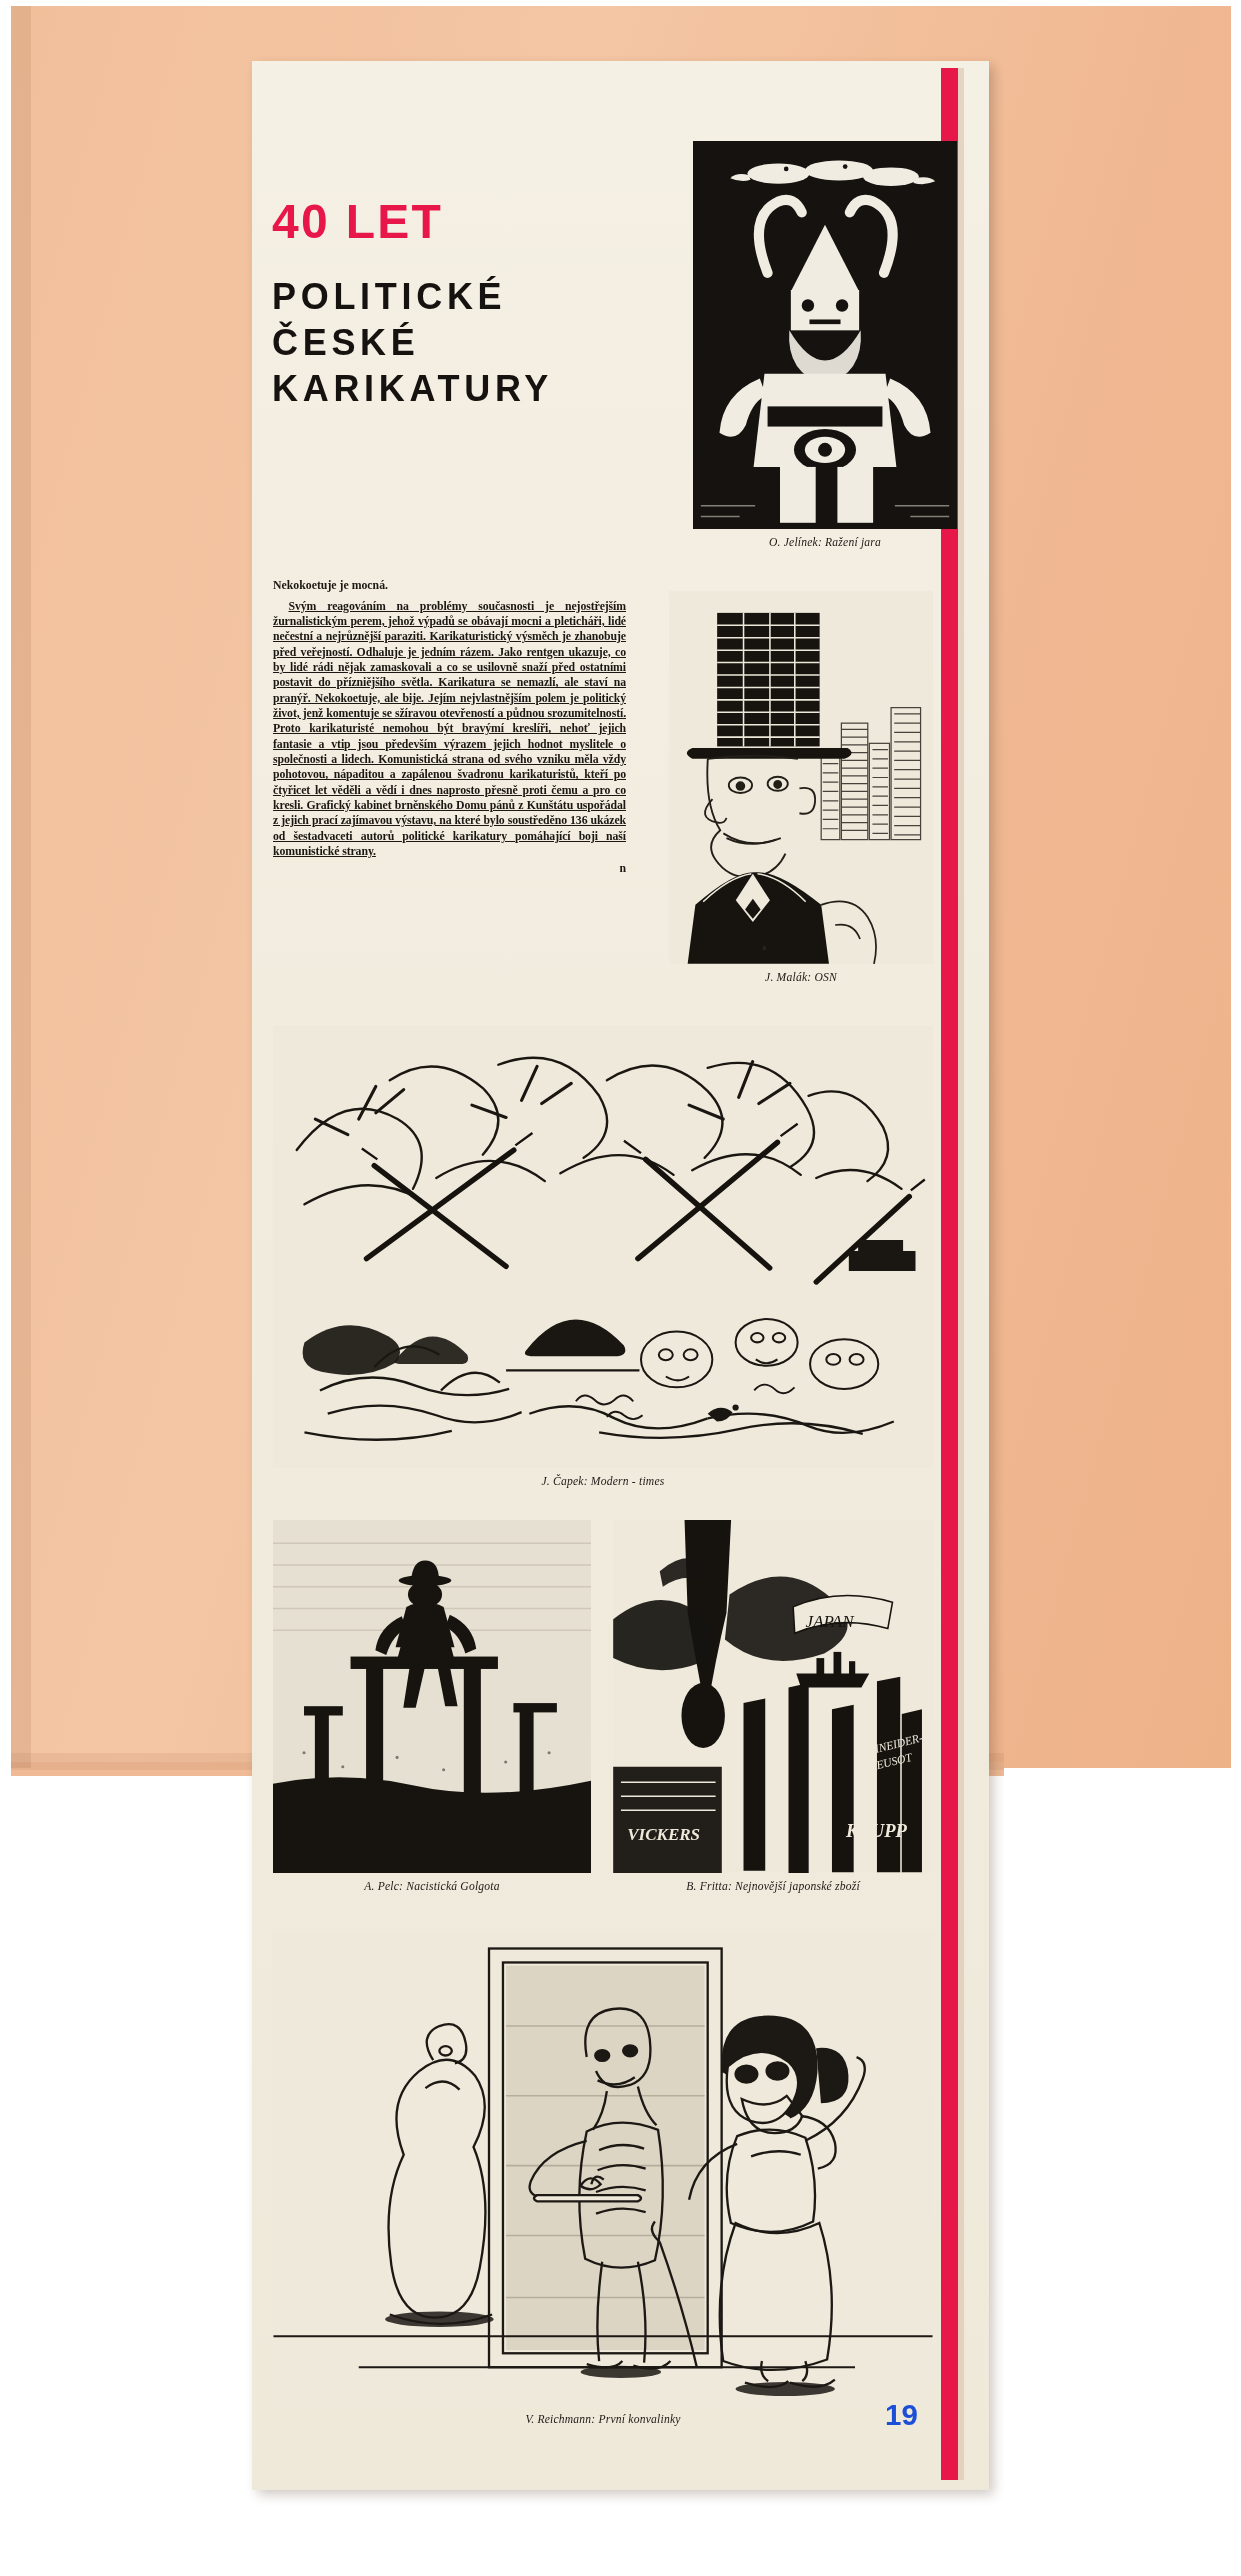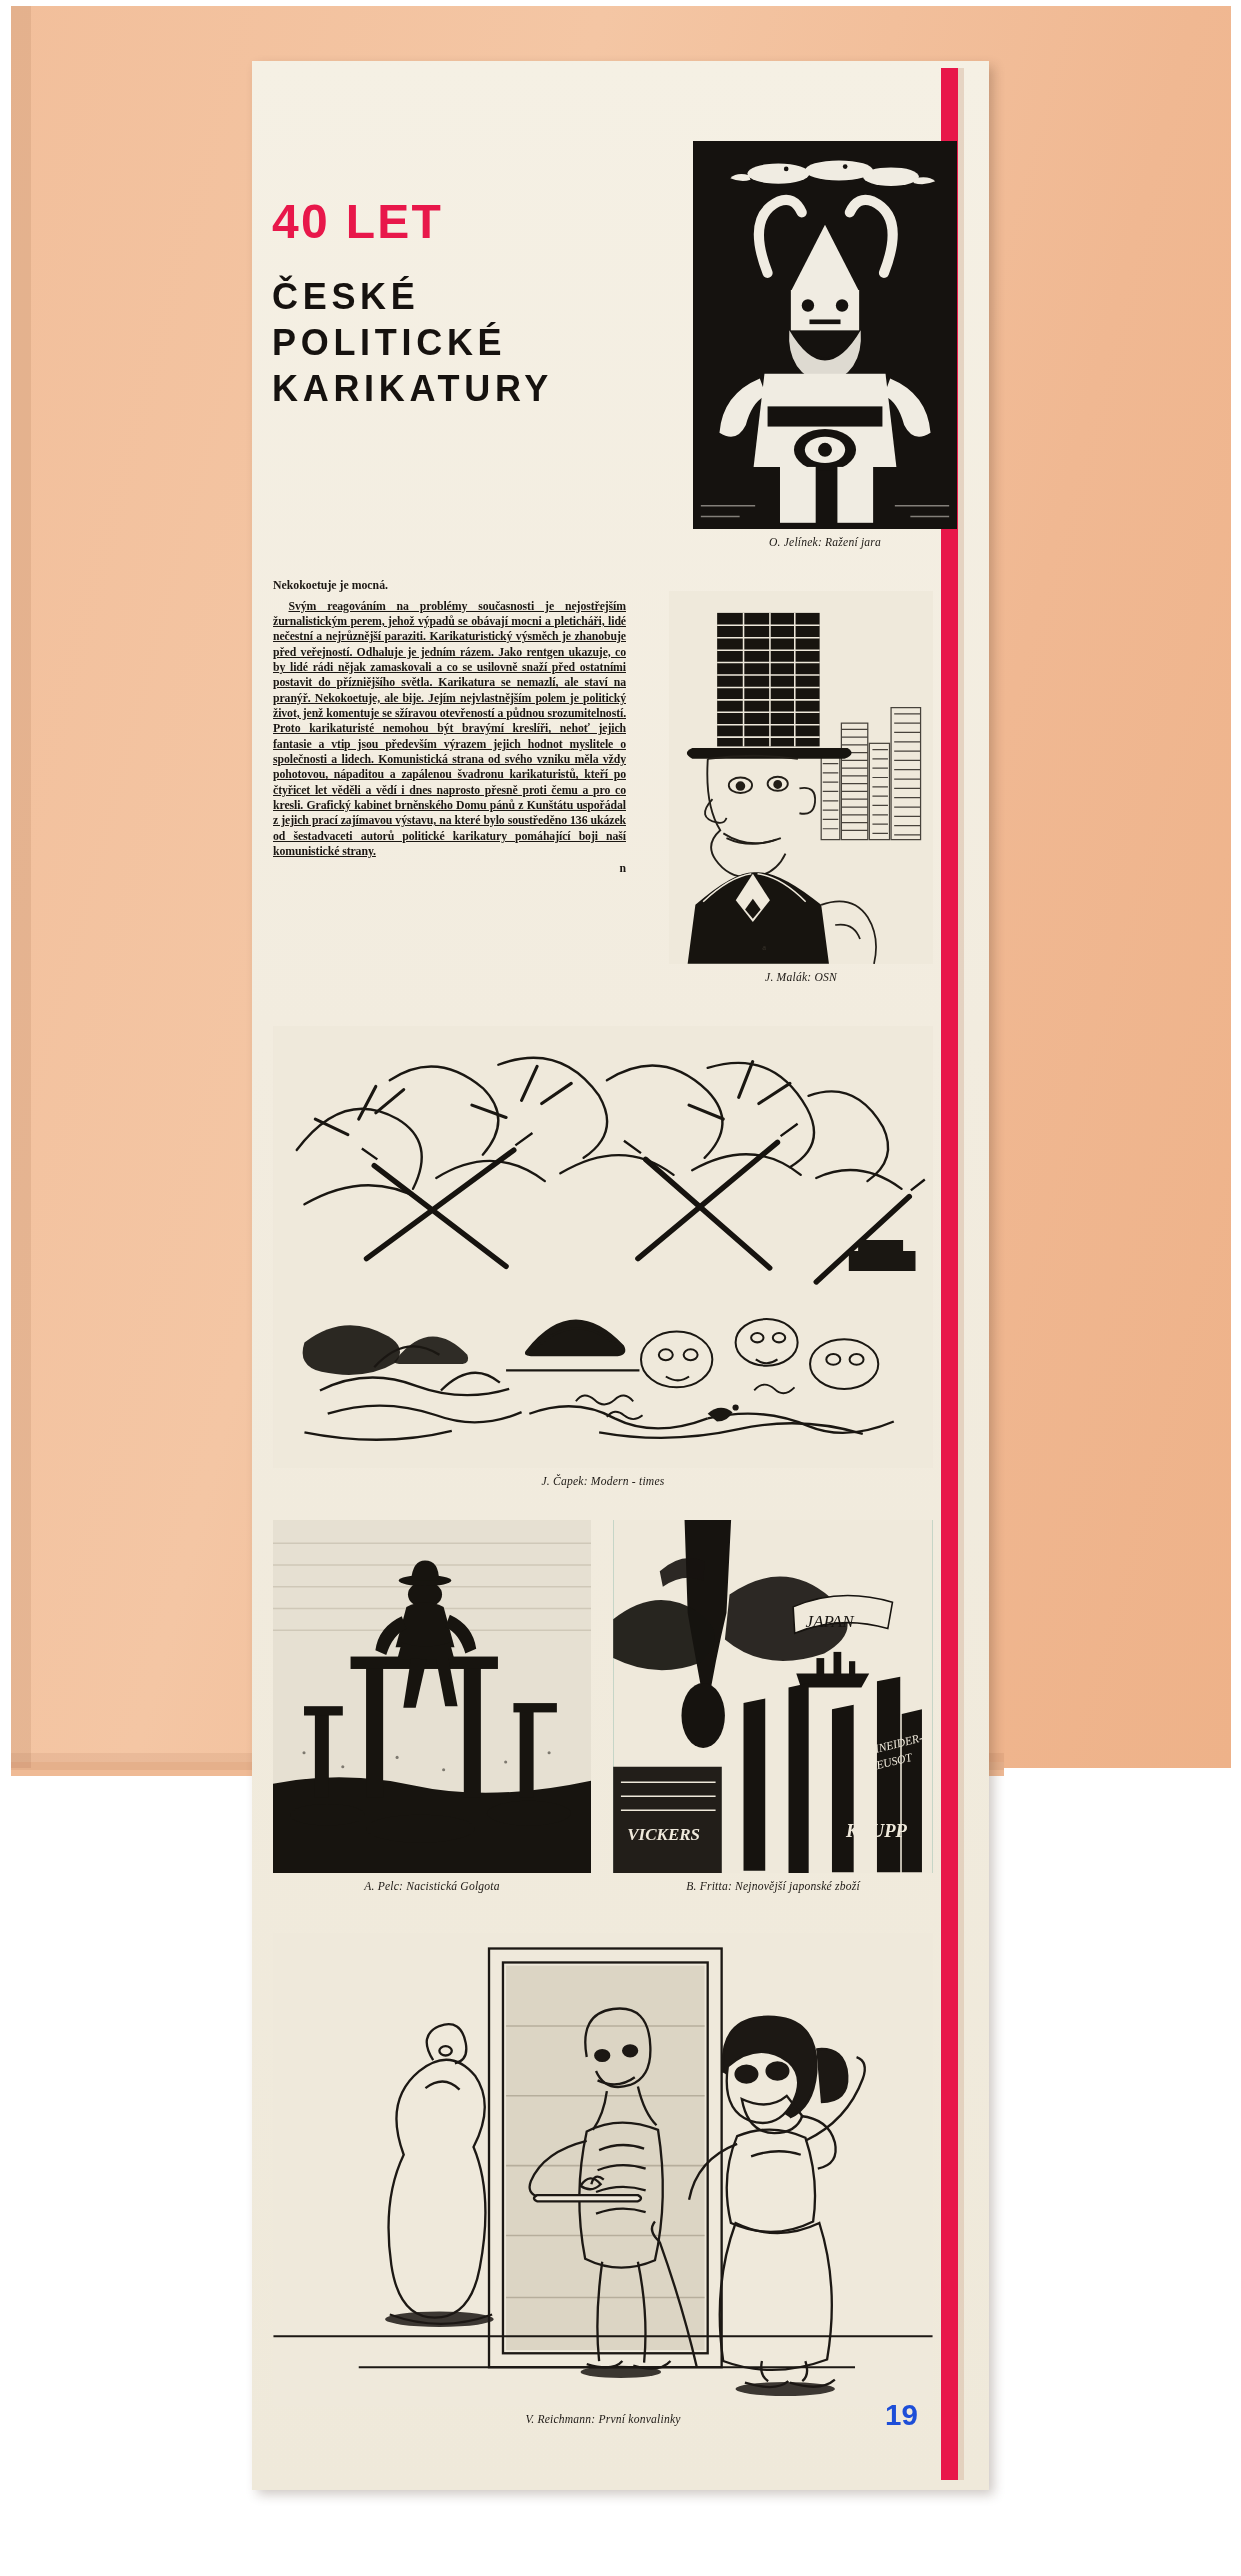--- a/index.html
+++ b/index.html
@@ -173,21 +173,21 @@
   
   #fig-capek { left: 273px; top: 1026px; width: 660px; }
   #fig-capek .art { width: 660px; height: 442px; background: #efe9db; }
 
   
   #fig-pelc { left: 273px; top: 1520px; width: 318px; }
   #fig-pelc .art { width: 318px; height: 353px; background: #e9e3d5; }
 
   
   #fig-fritta { left: 613px; top: 1520px; width: 320px; }
-  #fig-fritta .art { width: 320px; height: 353px; background: #0f766e; }
+  #fig-fritta .art { width: 320px; height: 353px; background: #e5e5e5; }
 
   
   #fig-reichmann { left: 273px; top: 1933px; width: 660px; }
   #fig-reichmann .art { width: 660px; height: 473px; background: #efe9db; }
 
   .page-number {
     position: absolute;
     left: 885px;
     top: 2398px;
     font-family: "Liberation Sans", sans-serif;
@@ -210,22 +210,22 @@
   <div class="bg-shadow-bottom"></div>
 
   <div class="clipping">
     <div class="clipping-inner"></div>
   </div>
   <div class="red-stripe"></div>
   <div class="red-stripe-2"></div>
 
   <div class="headline">
     <div class="h-40let">40 LET</div>
+    <div class="h-line">POLITICKÉ</div>
     <div class="h-line">ČESKÉ</div>
-    <div class="h-line">POLITICKÉ</div>
     <div class="h-line">KARIKATURY</div>
   </div>
 
   <div class="article">
     <div class="lede">Nekokoetuje je mocná.</div>
     <p class="body">Svým reagováním na problémy současnosti je nejostřejším žurnalistickým perem, jehož výpadů se obávají mocni a pleticháři, lidé nečestní a nejrůznější paraziti. Karikaturistický výsměch je zhanobuje před veřejností. Odhaluje je jedním rázem. Jako rentgen ukazuje, co by lidé rádi nějak zamaskovali a co se usilovně snaží před ostatními postavit do přízniějšího světla. Karikatura se nemazlí, ale staví na pranýř. Nekokoetuje, ale bije. Jejím nejvlastnějším polem je politický život, jenž komentuje se sžíravou otevřeností a půdnou srozumitelností. Proto karikaturisté nemohou být bravýmí kreslíři, nehoť jejich fantasie a vtip jsou především výrazem jejich hodnot myslitele o společnosti a lidech. Komunistická strana od svého vzniku měla vždy pohotovou, nápaditou a zapálenou švadronu karikaturistů, kteří po čtyřicet let věděli a vědí i dnes naprosto přesně proti čemu a pro co kresli. Grafický kabinet brněnského Domu pánů z Kunštátu uspořádal z jejich prací zajímavou výstavu, na které bylo soustředěno 136 ukázek od šestadvaceti autorů politické karikatury pomáhající boji naší komunistické strany.</p>
     <span class="endmark">n</span>
   </div>
 
   <div class="fig" id="fig-jelinek">

